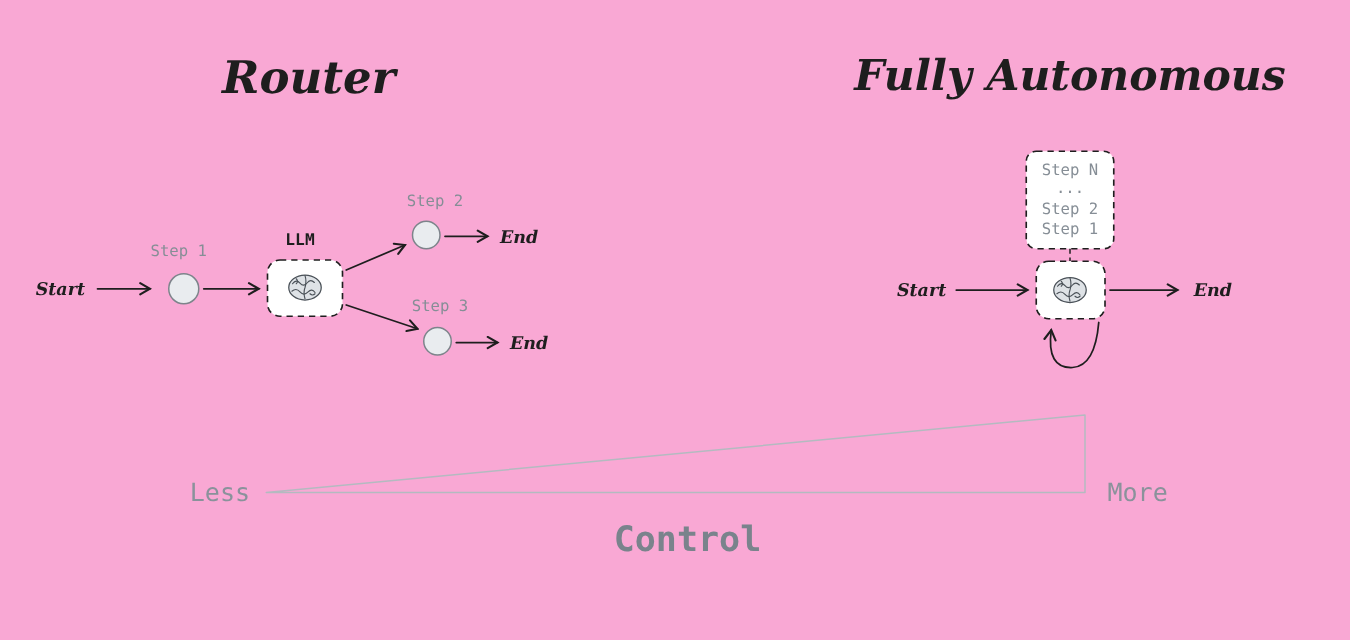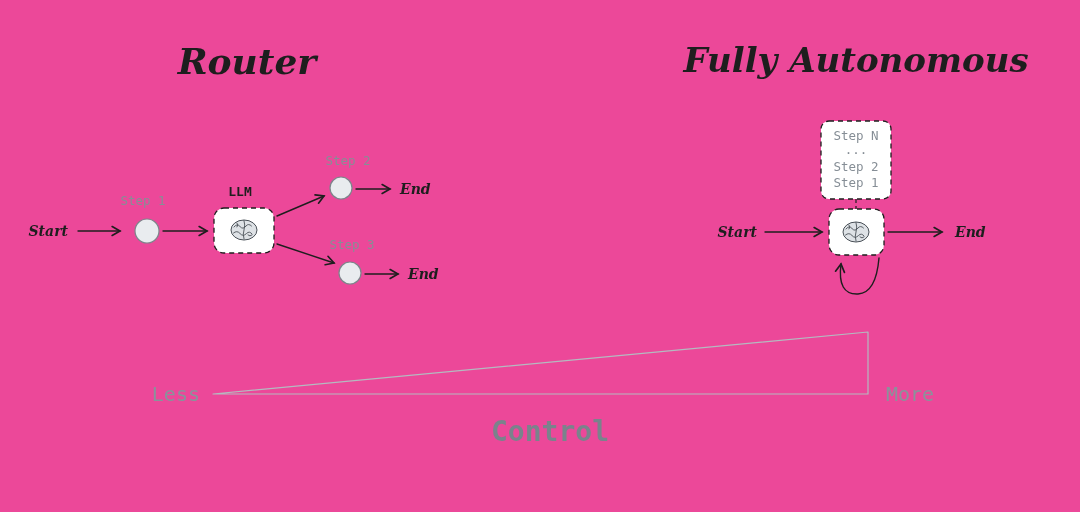--- a/index.html
+++ b/index.html
@@ -1,16 +1,16 @@
 <!DOCTYPE html>
 <html><head>
 <meta charset="utf-8">
 <style>
   html,body{margin:0;padding:0;background:#ffffff;}
-  .canvas{position:relative;width:1080px;height:512px;background:#ec4899;overflow:hidden;}
+  .canvas{position:relative;width:1080px;height:512px;background:#f9a8d4;overflow:hidden;}
   .canvas > svg{position:absolute;left:0;top:0;}
   text{user-select:none;}
   .hand{font-family:"DejaVu Serif",serif;font-style:italic;font-weight:700;fill:#1e1e1e;}
   .hand-small{font-family:"DejaVu Serif",serif;font-style:italic;font-weight:600;fill:#1e1e1e;font-size:14px;}
   .mono{font-family:"DejaVu Sans Mono",monospace;fill:#868e96;font-size:12.5px;}
   .mono-dark{font-family:"DejaVu Sans Mono",monospace;fill:#1e1e1e;font-weight:700;font-size:13px;}
   .mono-big{font-family:"DejaVu Sans Mono",monospace;fill:#8a929b;font-size:20px;}
   .mono-huge{font-family:"DejaVu Sans Mono",monospace;fill:#7a838c;font-size:28px;font-weight:700;}
   .edge{stroke:#1e1e1e;stroke-width:1.4;fill:none;stroke-linecap:round;}
   .dashedbox{stroke:#1e1e1e;stroke-width:1.3;fill:#ffffff;stroke-dasharray:5 4;}

